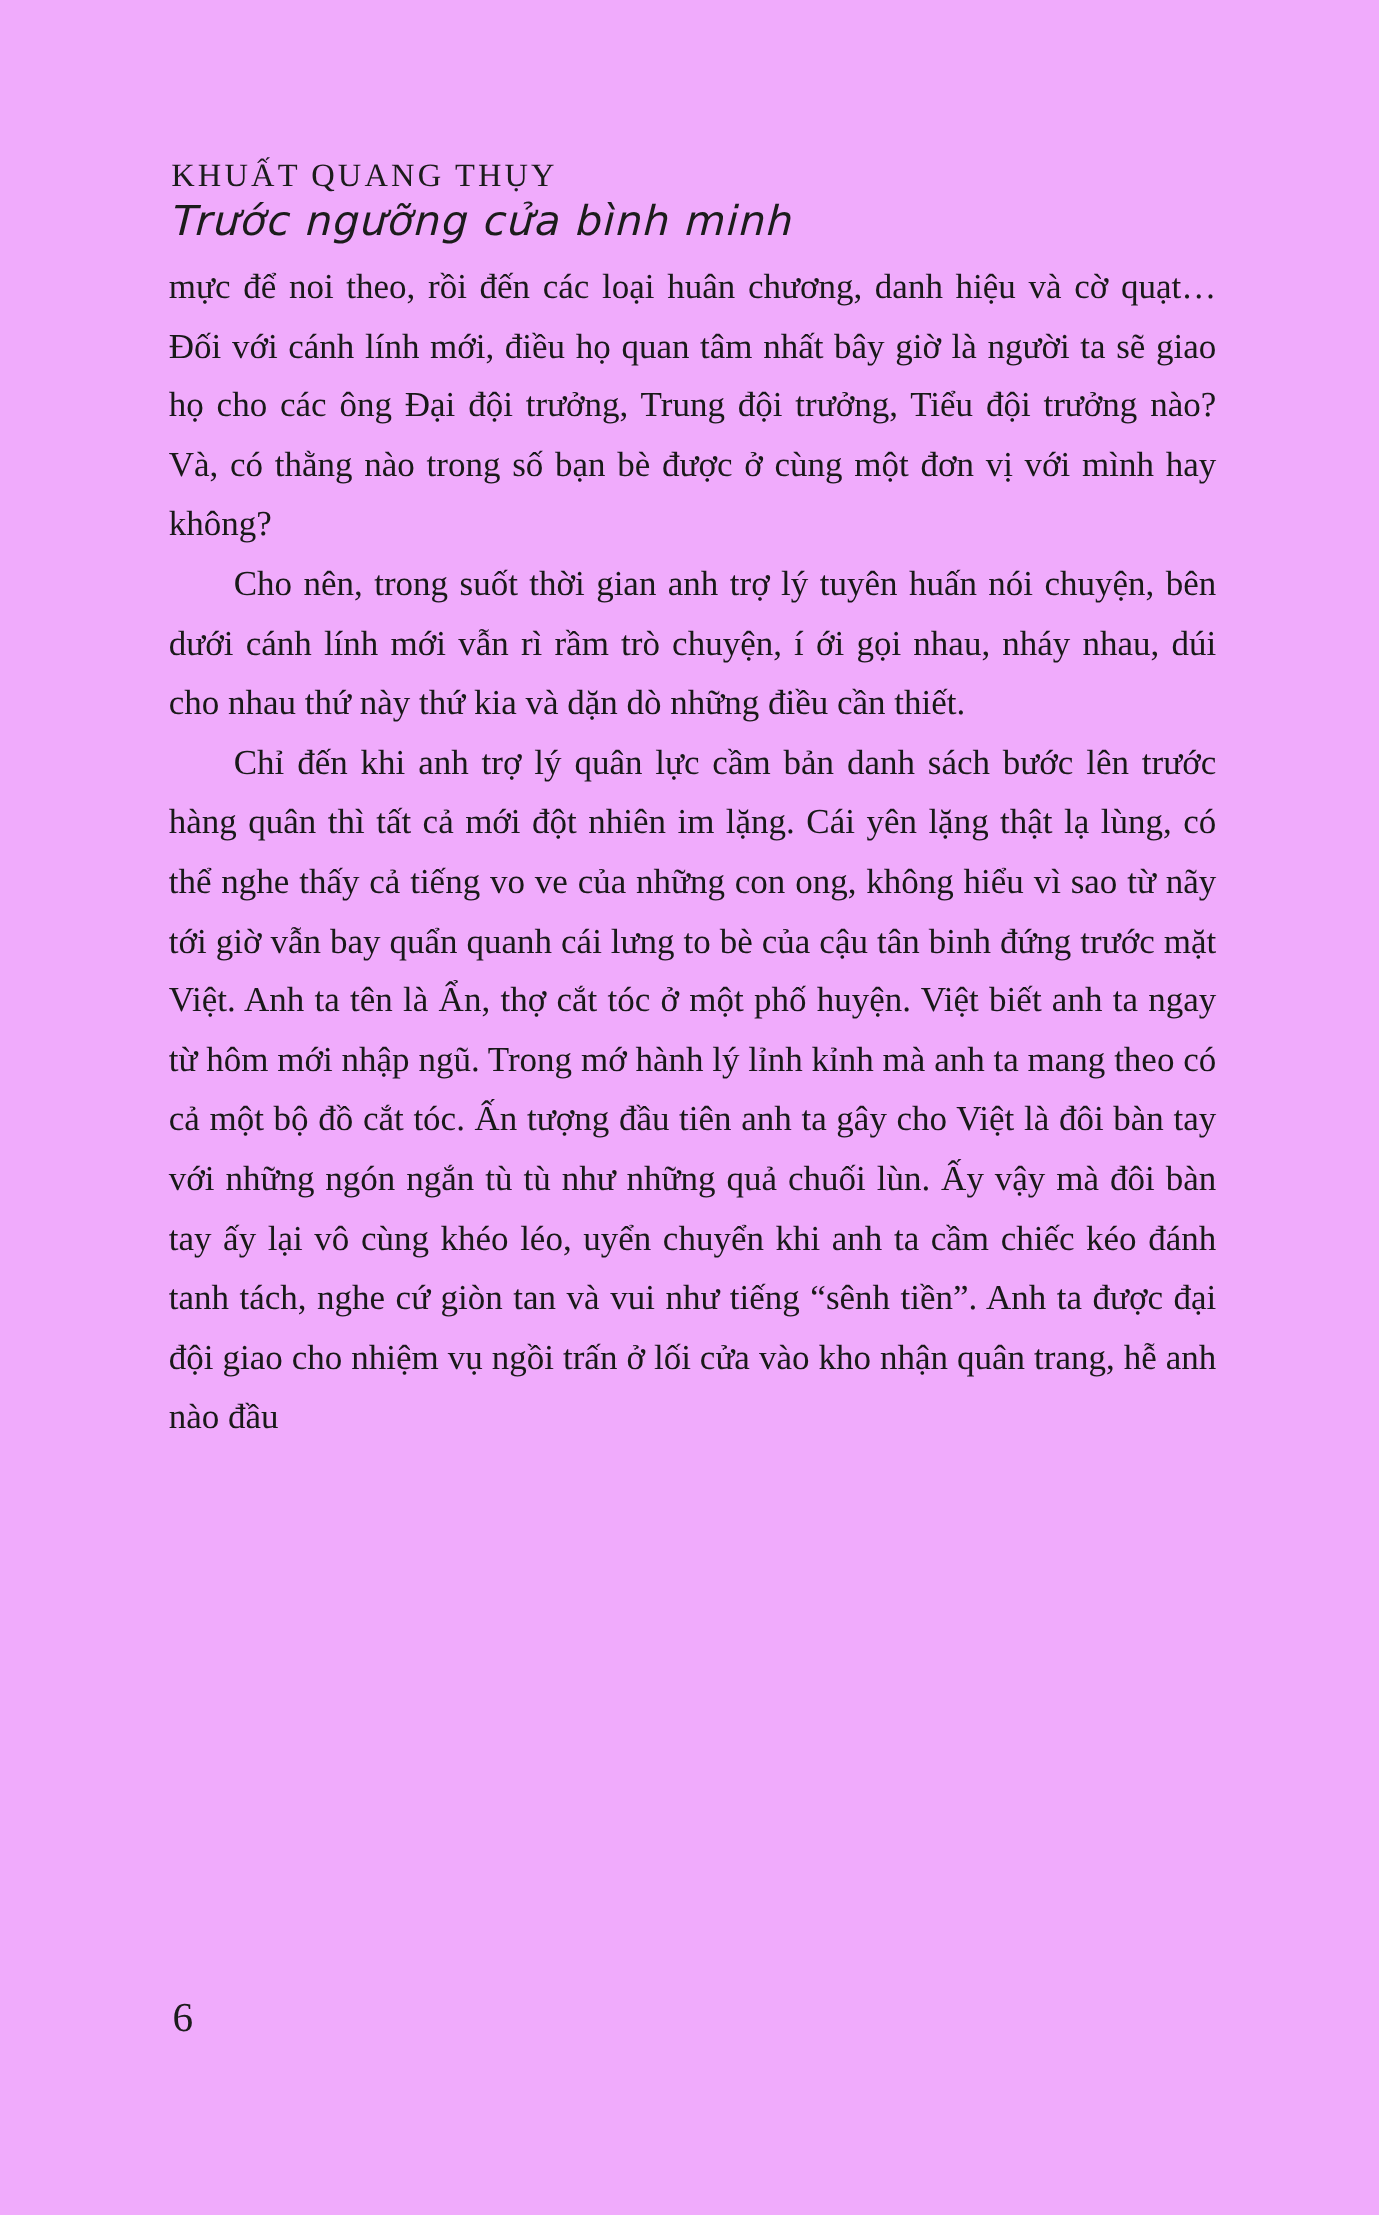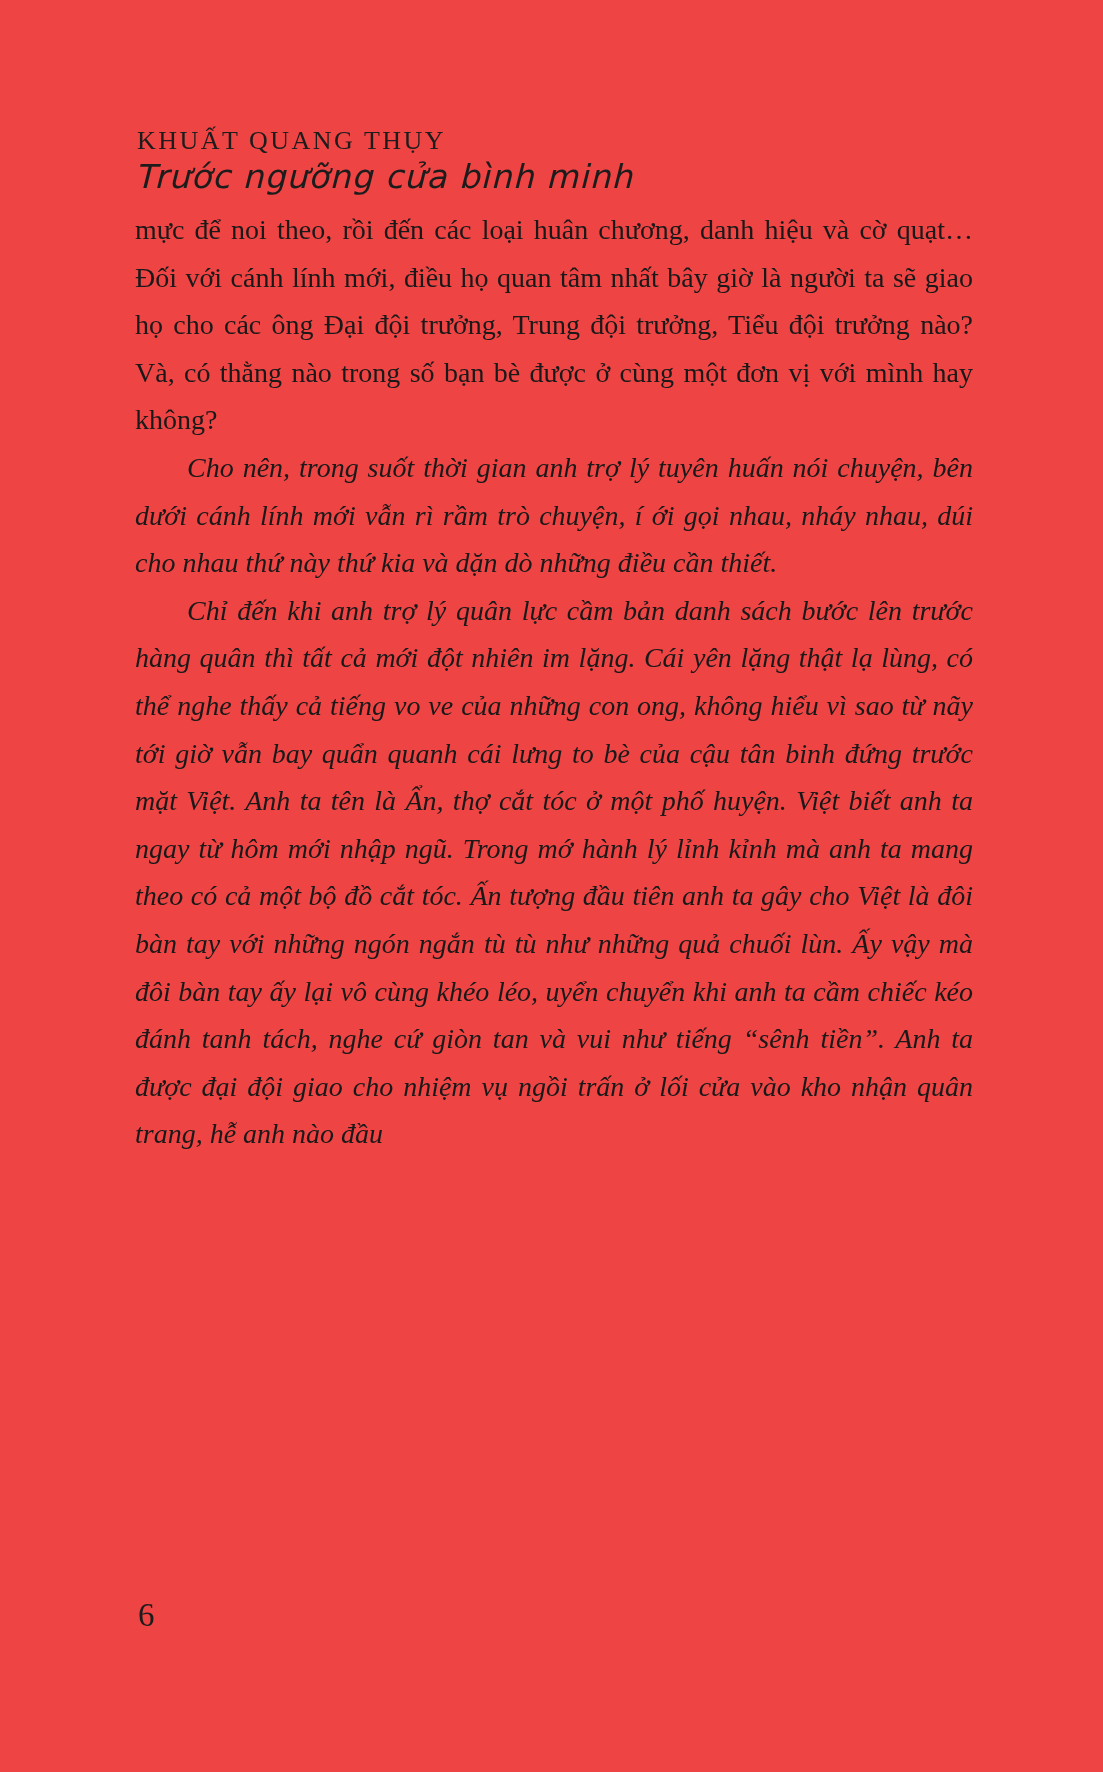--- a/index.html
+++ b/index.html
@@ -7,21 +7,21 @@
   html, body {
     width: 1103px;
     height: 1772px;
     background: #ffffff;
   }
 
   .page {
     position: relative;
     width: 1103px;
     height: 1772px;
-    background: #ef4444;
+    background: #f0abfc;
     overflow: hidden;
     color: #1a1a1a;
     font-family: "Liberation Serif", serif;
   }
 
   .running-header {
     position: absolute;
     left: 137px;
     top: 126px;
   }
@@ -56,21 +56,20 @@
     text-align: justify;
     color: #191919;
   }
 
   .body-text p {
     margin: 0;
   }
 
   .body-text p.indented {
     text-indent: 52px;
-    font-style: italic;
   }
 
   .page-number {
     position: absolute;
     left: 138px;
     top: 1597px;
     font-size: 33px;
     color: #1c1c1c;
   }
 </style>

